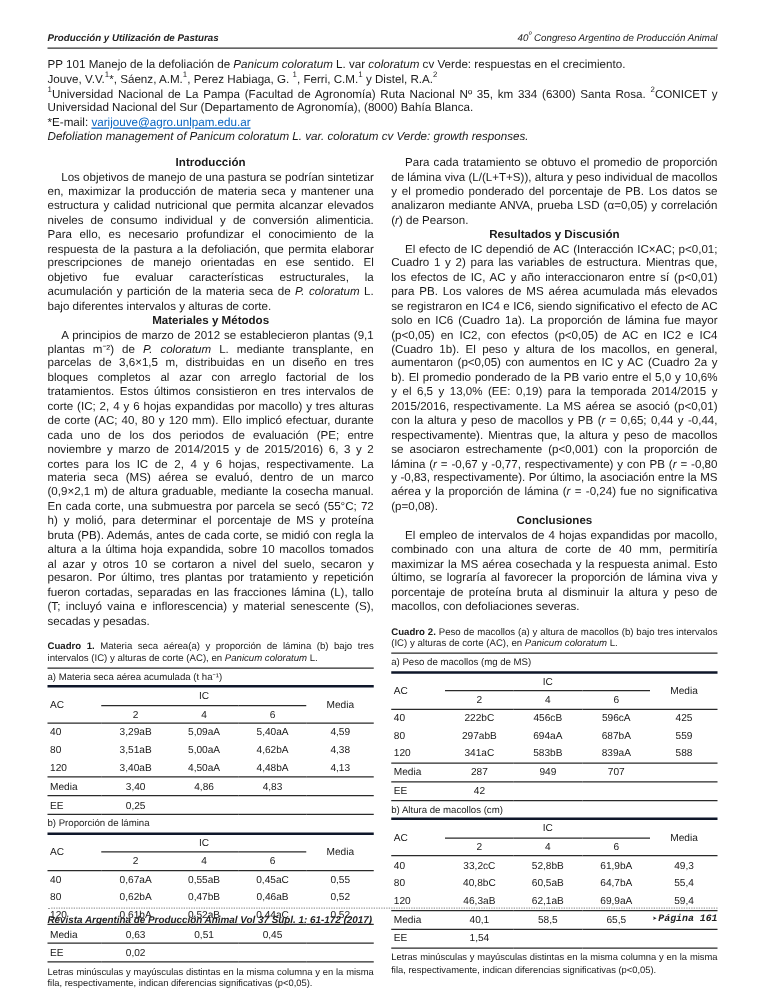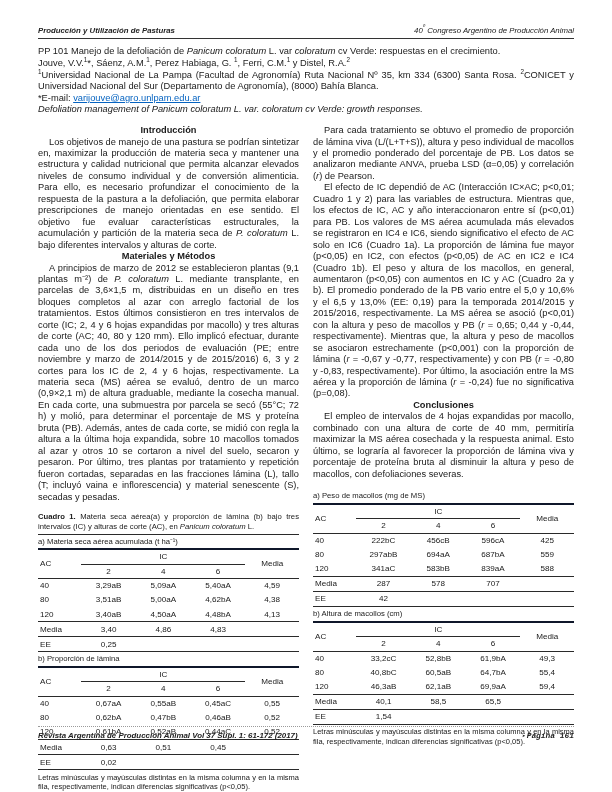--- a/index.html
+++ b/index.html
@@ -171,25 +171,27 @@
                 <td class="media"></td>
               </tr>
           </tbody>
         </table>
         <div class="footnote">Letras minúsculas y mayúsculas distintas en la misma columna y en la misma fila, respectivamente, indican diferencias significativas (p&lt;0,05).</div>
       </div>
     </div>
 
     <div class="col">
       <p>Para cada tratamiento se obtuvo el promedio de proporción de lámina viva (L/(L+T+S)), altura y peso individual de macollos y el promedio ponderado del porcentaje de PB. Los datos se analizaron mediante ANVA, prueba LSD (α=0,05) y correlación (<span style="font-style: italic;">r</span>) de Pearson.</p>
+      <h3>Resultados y Discusión</h3>
       <p>El efecto de IC dependió de AC (Interacción IC×AC; p&lt;0,01; Cuadro 1 y 2) para las variables de estructura. Mientras que, los efectos de IC, AC y año interaccionaron entre sí (p&lt;0,01) para PB. Los valores de MS aérea acumulada más elevados se registraron en IC4 e IC6, siendo significativo el efecto de AC solo en IC6 (Cuadro 1a). La proporción de lámina fue mayor (p&lt;0,05) en IC2, con efectos (p&lt;0,05) de AC en IC2 e IC4 (Cuadro 1b). El peso y altura de los macollos, en general, aumentaron (p&lt;0,05) con aumentos en IC y AC (Cuadro 2a y b). El promedio ponderado de la PB vario entre el 5,0 y 10,6% y el 6,5 y 13,0% (EE: 0,19) para la temporada 2014/2015 y 2015/2016, respectivamente. La MS aérea se asoció (p&lt;0,01) con la altura y peso de macollos y PB (<span style="font-style: italic;">r</span> = 0,65; 0,44 y -0,44, respectivamente). Mientras que, la altura y peso de macollos se asociaron estrechamente (p&lt;0,001) con la proporción de lámina (<span style="font-style: italic;">r</span> = -0,67 y -0,77, respectivamente) y con PB (<span style="font-style: italic;">r</span> = -0,80 y -0,83, respectivamente). Por último, la asociación entre la MS aérea y la proporción de lámina (<span style="font-style: italic;">r</span> = -0,24) fue no significativa (p=0,08).</p>
       <h3>Conclusiones</h3>
       <p>El empleo de intervalos de 4 hojas expandidas por macollo, combinado con una altura de corte de 40 mm, permitiría maximizar la MS aérea cosechada y la respuesta animal. Esto último, se lograría al favorecer la proporción de lámina viva y porcentaje de proteína bruta al disminuir la altura y peso de macollos, con defoliaciones severas.</p>
 
       <div class="cuadro">
+        <div class="caption"><span style="font-weight: bold;">Cuadro 2.</span> Peso de macollos (a) y altura de macollos (b) bajo tres intervalos (IC) y alturas de corte (AC), en <span style="font-style: italic;">Panicum coloratum</span> L.</div>
         <div class="sublabel">a) Peso de macollos (mg de MS)</div>
         <table class="dtab">
           <thead>
             <tr>
               <th class="ac" rowspan="2">AC</th>
               <th class="icspan" colspan="3">IC</th>
               <th class="media" rowspan="2">Media</th>
             </tr>
             <tr class="sub">
               <th class="cnum">2</th>
@@ -215,21 +217,21 @@
             <tr>
                 <td class="ac">120</td>
                 <td class="cnum">341aC</td>
                 <td class="cnum">583bB</td>
                 <td class="cnum">839aA</td>
                 <td class="media">588</td>
               </tr>
             <tr class="mrow">
                 <td class="ac">Media</td>
                 <td class="cnum">287</td>
-                <td class="cnum">578</td>
+                <td class="cnum">949</td>
                 <td class="cnum">707</td>
                 <td class="media"></td>
               </tr>
             <tr class="erow">
                 <td class="ac">EE</td>
                 <td class="cnum">42</td>
                 <td class="cnum"></td>
                 <td class="cnum"></td>
                 <td class="media"></td>
               </tr>

